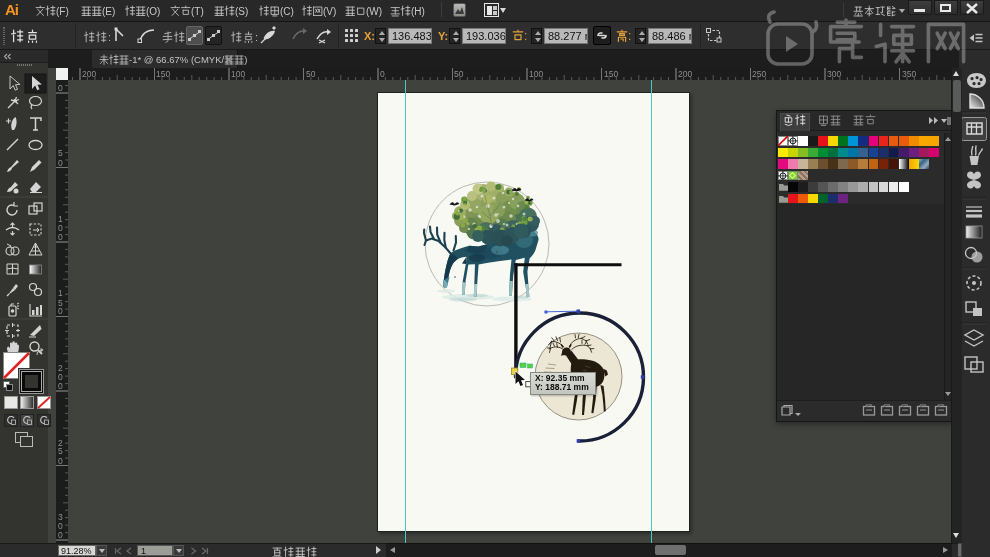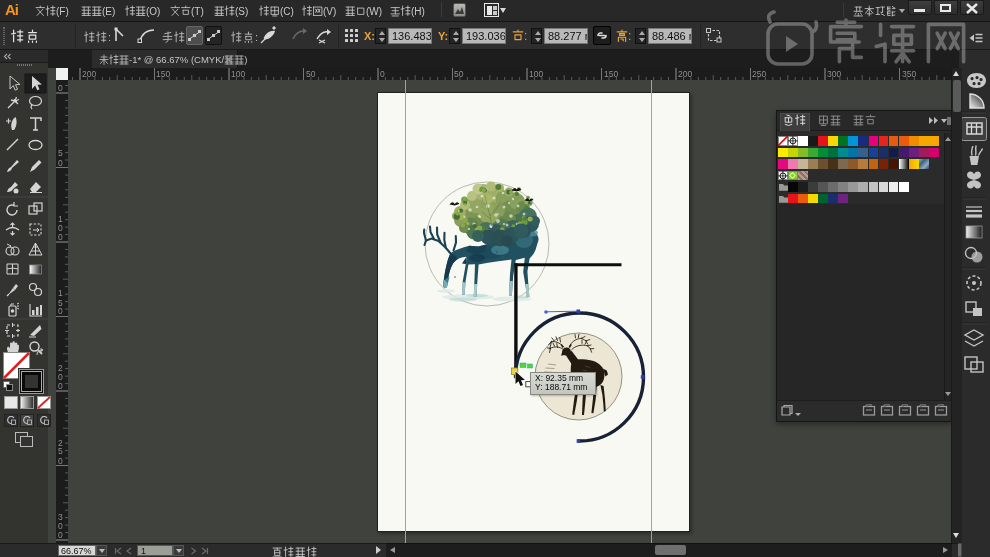--- a/index.html
+++ b/index.html
@@ -818,21 +818,21 @@
       <rect x="576.7" y="439.2" width="3.6" height="3.6" fill="#2f3fb0"></rect>
       <rect x="520" y="363" width="6" height="4.5" fill="#55d23e" stroke="#2a8" stroke-width="0.5"></rect>
       <rect x="527.5" y="364" width="5" height="4" fill="#55d23e" stroke="#2a8" stroke-width="0.5"></rect>
       <rect x="511.4" y="368" width="6.4" height="6.4" fill="#e7d34b" stroke="#998c20" stroke-width="0.8"></rect>
       <rect x="525.8" y="381.6" width="5.4" height="5.2" fill="#fff" stroke="#333" stroke-width="0.9"></rect>
     </svg>
     <svg class="abs" style="left:446px;top:291px" width="14" height="18" viewBox="0 0 14 18">
       <path d="M1.5 0.5 L1.5 13 L4.5 10.2 L6.4 15 L9 13.9 L7 9.2 L11 8.9 Z" fill="#111" stroke="#fff" stroke-width="1.2" paint-order="stroke"></path>
     </svg>
     <div class="abs" style="left:461.5px;top:291.5px;width:66px;height:23px;background:linear-gradient(#d9dbd5,#c3c5bf);border:1px solid #8a8a84;box-shadow:1px 1px 2px rgba(0,0,0,0.25)"></div>
-    <div class="abs" style="left:467px;top:293.5px;font-size:8.5px;font-weight:normal;color:#0a0a0a;line-height:9.8px;white-space:nowrap">X: 92.35 mm<br>Y: 188.71 mm</div>
+    <div class="abs" style="left:467px;top:293.5px;font-size:8.5px;font-weight:bold;color:#0a0a0a;line-height:9.8px;white-space:nowrap">X: 92.35 mm<br>Y: 188.71 mm</div>
   </div>
 <div class="abs" style="left:776px;top:110px;width:176px;height:312px;background:#2b2b2b;border:1px solid #161616;box-shadow:0 2px 6px rgba(0,0,0,0.4)">
     <div class="abs" style="left:0;top:0;width:174px;height:20px;background:#282828;border-bottom:1px solid #1b1b1b"></div>
     <div class="abs" style="left:3px;top:2px;width:30px;height:18px;background:#3d3d3d;border:1px solid #4a4a4a;border-bottom:none"></div>
   </div>
 <svg class="abs" style="left:781px;top:114px" width="30" height="15" viewBox="0 0 30 15">
     <path d="M5.85 1.00 L9.15 2.10 M4.20 3.75 L10.80 3.75 L10.80 8.15 L4.20 8.15 L4.20 3.75 M7.50 3.75 L7.50 8.15 M4.20 10.35 L7.50 11.45 L10.80 10.35" fill="none" stroke="#e0e0e0" stroke-width="0.94" stroke-linecap="round" stroke-linejoin="round" opacity="1"></path>
     <path d="M16.20 1.00 L16.20 10.90 M14.55 4.30 L17.85 3.75 M19.50 2.65 L23.90 2.65 M21.70 1.00 L21.70 10.90 M19.50 5.95 L23.90 5.95 M19.50 9.25 L23.90 9.25" fill="none" stroke="#e0e0e0" stroke-width="0.94" stroke-linecap="round" stroke-linejoin="round" opacity="1"></path>
   </svg>
 <svg class="abs" style="left:816px;top:114px" width="30" height="15" viewBox="0 0 30 15">
@@ -1018,21 +1018,21 @@
   </svg>
 <svg class="abs" style="left:969px;top:33px" width="14" height="10" viewBox="0 0 14 10">
     <path d="M0.5 5 l4.5-3.5 v7 Z" fill="#c4c4c4"></path>
     <path d="M6.5 1.5 h7 M6.5 5 h7 M6.5 8.5 h7" stroke="#c4c4c4" stroke-width="1.3"></path>
   </svg>
 <div class="abs" style="left:951px;top:68px;width:11px;height:475px;background:#232323;border-left:1px solid #191919"></div>
 <div class="tri" style="left:953px;top:71px;border-left:3.5px solid transparent;border-right:3.5px solid transparent;border-bottom:5px solid #ddd"></div>
 <div class="abs" style="left:952.5px;top:80px;width:8px;height:32px;background:#5a5a5a;border-radius:2px"></div>
 <div class="tri" style="left:953px;top:533px;border-left:3.5px solid transparent;border-right:3.5px solid transparent;border-top:5px solid #ddd"></div>
 <div class="abs" style="left:0;top:543px;width:958px;height:14px;background:#2b2b2b;border-top:1px solid #1a1a1a"></div>
-<div class="abs" style="left:58px;top:545px;width:38px;height:11px;background:#d8d8d4;border:1px solid #666;font-size:9px;color:#111;padding-left:2px">66.67%</div>
+<div class="abs" style="left:58px;top:545px;width:38px;height:11px;background:#d8d8d4;border:1px solid #666;font-size:9px;color:#111;padding-left:2px">91.28%</div>
 <div class="abs" style="left:96px;top:545px;width:11px;height:11px;background:#3a3a3a;border:1px solid #555"></div>
 <div class="tri" style="left:98.5px;top:549px;border-left:3px solid transparent;border-right:3px solid transparent;border-top:4px solid #bbb"></div>
 <svg class="abs" style="left:113px;top:547px" width="22" height="8" viewBox="0 0 22 8">
     <path d="M2.5 1 v6 M8 1 L4 4 L8 7 M18 1 l-4 3 l4 3" fill="none" stroke="#6a6a6a" stroke-width="1.2"></path>
   </svg>
 <div class="abs" style="left:137px;top:545px;width:36px;height:11px;background:#9b9d97;border:1px solid #555;font-size:9px;color:#111;padding-left:3px">1</div>
 <div class="abs" style="left:173px;top:545px;width:11px;height:11px;background:#3a3a3a;border:1px solid #555"></div>
 <div class="tri" style="left:175.5px;top:549px;border-left:3px solid transparent;border-right:3px solid transparent;border-top:4px solid #bbb"></div>
 <svg class="abs" style="left:189px;top:547px" width="22" height="8" viewBox="0 0 22 8">
     <path d="M2.5 1 l4 3 l-4 3 M13 1 l4 3 l-4 3 M18.5 1 v6" fill="none" stroke="#6a6a6a" stroke-width="1.2"></path>

